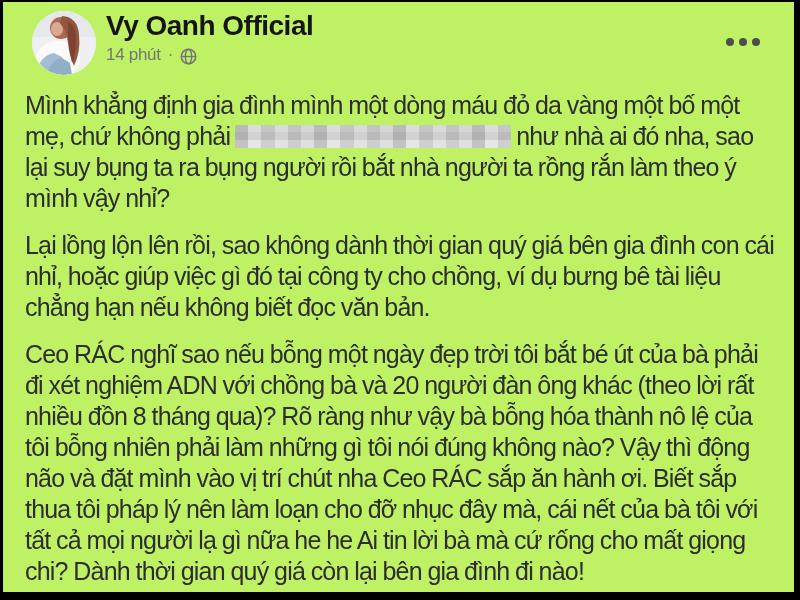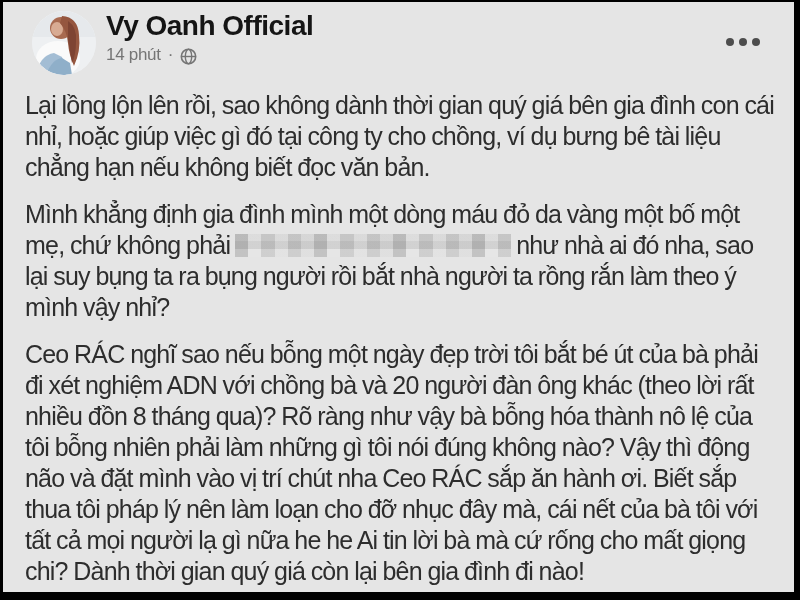--- a/index.html
+++ b/index.html
@@ -1,21 +1,21 @@
 <!DOCTYPE html>
 <html><head>
 <meta charset="utf-8">
 <style>
   * { margin: 0; padding: 0; box-sizing: border-box; }
   html, body { width: 800px; height: 600px; overflow: hidden; background: #000; }
   body { font-family: "Liberation Sans", "DejaVu Sans", sans-serif; }
 
   .post-card {
     width: 800px; height: 600px;
-    background: #e5e5e5;
+    background: #bef264;
     border-style: solid; border-color: #000000;
     border-width: 2px 6px 8px 3px;
     position: relative;
   }
 
   
   .header { position: relative; height: 80px; }
   .avatar {
     position: absolute; left: 29px; top: 9px;
     width: 64px; height: 64px; border-radius: 50%;
@@ -112,18 +112,18 @@
 
     <div class="menu-btn">
       <span class="dot"></span>
       <span class="dot"></span>
       <span class="dot"></span>
     </div>
 
   </div>
 
   <div class="post-body">
+    <p><span>Mình khẳng định gia đình mình một dòng máu đỏ da vàng một bố một mẹ, chứ không phải</span><span class="censor"></span><span>như nhà ai đó nha, sao lại suy bụng ta ra bụng người rồi bắt nhà người ta rồng rắn làm theo ý mình vậy nhỉ?</span></p>
     <p>Lại lồng lộn lên rồi, sao không dành thời gian quý giá bên gia đình con cái nhỉ, hoặc giúp việc gì đó tại công ty cho chồng, ví dụ bưng bê tài liệu chẳng hạn nếu không biết đọc văn bản.</p>
-    <p><span>Mình khẳng định gia đình mình một dòng máu đỏ da vàng một bố một mẹ, chứ không phải</span><span class="censor"></span><span>như nhà ai đó nha, sao lại suy bụng ta ra bụng người rồi bắt nhà người ta rồng rắn làm theo ý mình vậy nhỉ?</span></p>
     <p>Ceo RÁC nghĩ sao nếu bỗng một ngày đẹp trời tôi bắt bé út của bà phải đi xét nghiệm ADN với chồng bà và 20 người đàn ông khác (theo lời rất nhiều đồn 8 tháng qua)? Rõ ràng như vậy bà bỗng hóa thành nô lệ của tôi bỗng nhiên phải làm những gì tôi nói đúng không nào? Vậy thì động não và đặt mình vào vị trí chút nha Ceo RÁC sắp ăn hành ơi. Biết sắp thua tôi pháp lý nên làm loạn cho đỡ nhục đây mà, cái nết của bà tôi với tất cả mọi người lạ gì nữa he he Ai tin lời bà mà cứ rống cho mất giọng chi? Dành thời gian quý giá còn lại bên gia đình đi nào!</p>
   </div>
 
 </div>
 
 </body></html>

